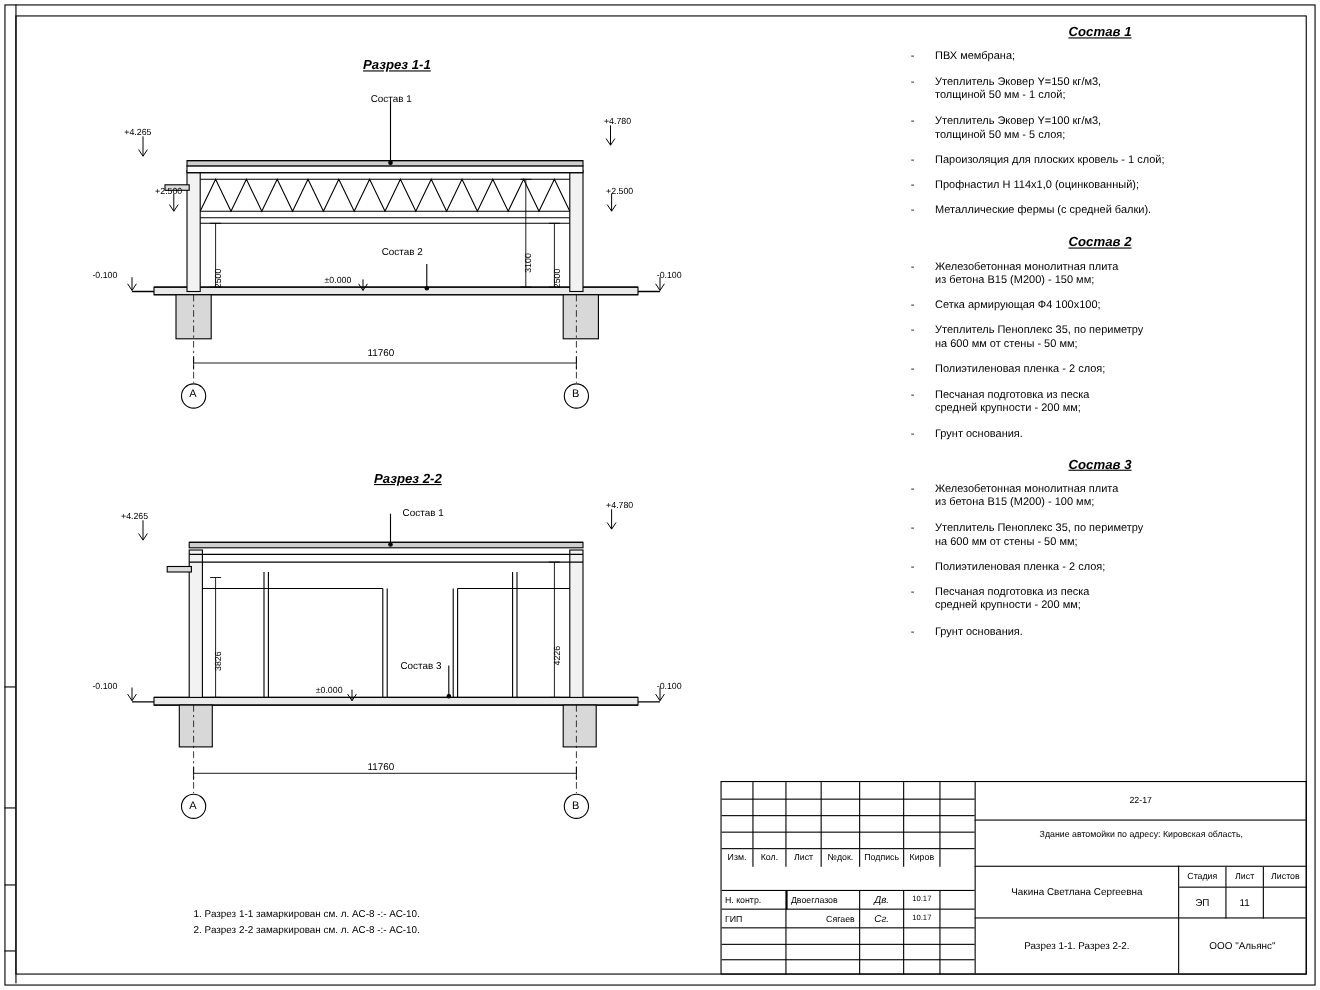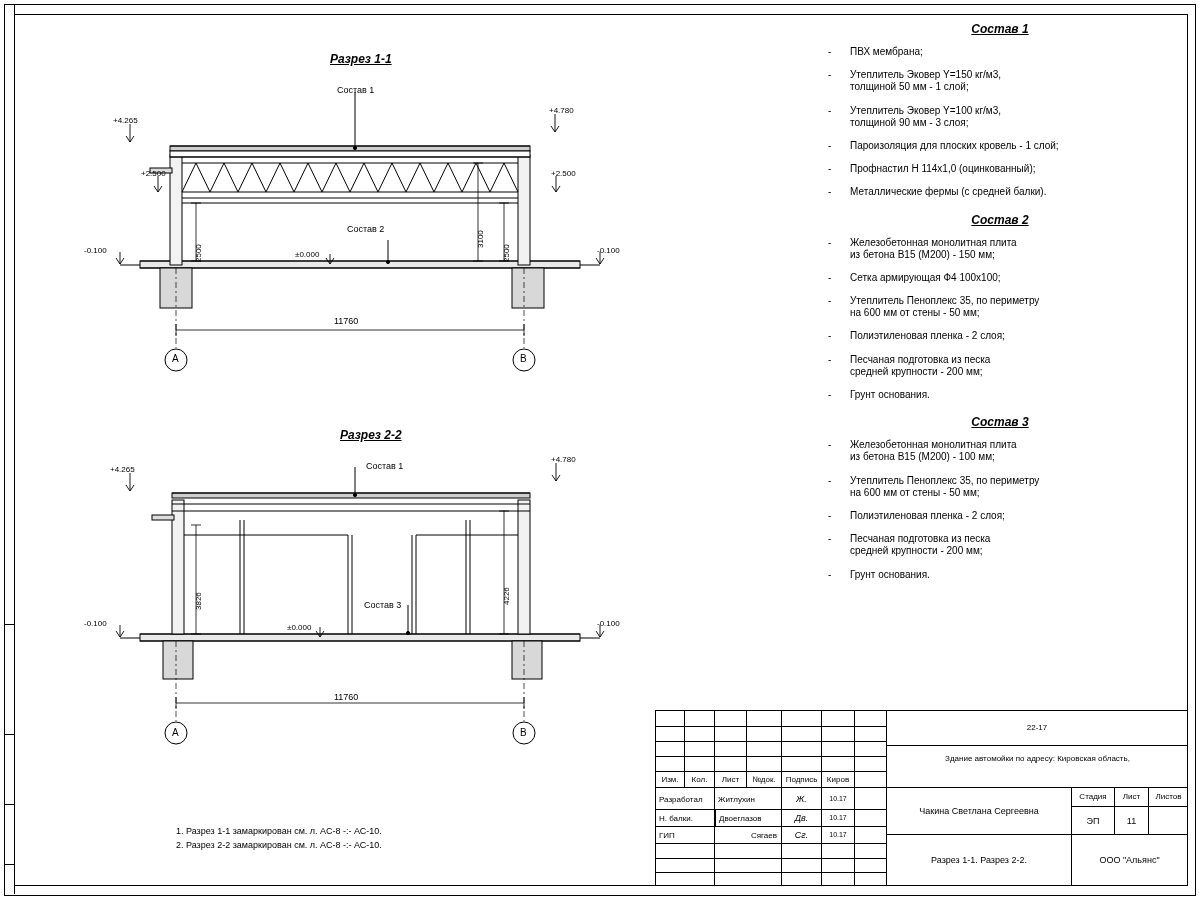--- a/index.html
+++ b/index.html
@@ -244,21 +244,21 @@
           <span class="two">ПВХ мембрана;</span>
         </li>
       <li>
           <span class="dash">-</span>
           <span class="two">Утеплитель Эковер Y=150 кг/м3,</span>
           <span class="two">толщиной 50 мм - 1 слой;</span>
         </li>
       <li>
           <span class="dash">-</span>
           <span class="two">Утеплитель Эковер Y=100 кг/м3,</span>
-          <span class="two">толщиной 90 мм - 3 слоя;</span>
+          <span class="two">толщиной 50 мм - 5 слоя;</span>
         </li>
       <li>
           <span class="dash">-</span>
           <span class="two">Пароизоляция для плоских кровель - 1 слой;</span>
         </li>
       <li>
           <span class="dash">-</span>
           <span class="two">Профнастил Н 114х1,0 (оцинкованный);</span>
         </li>
       <li>
@@ -343,30 +343,23 @@
     <div style="left:0;top:60px;width:230px;height:16px;border-top:1px solid #000;">
       <div class="cellc" style="left:0;top:0;width:28px;height:16px;">Изм.</div>
       <div class="cellc" style="left:28px;top:0;width:30px;height:16px;border-left:1px solid #000;">Кол.</div>
       <div class="cellc" style="left:58px;top:0;width:32px;height:16px;border-left:1px solid #000;">Лист</div>
       <div class="cellc" style="left:90px;top:0;width:35px;height:16px;border-left:1px solid #000;">№док.</div>
       <div class="cellc" style="left:125px;top:0;width:40px;height:16px;border-left:1px solid #000;">Подпись</div>
       <div class="cellc" style="left:165px;top:0;width:33px;height:16px;border-left:1px solid #000;">Киров</div>
       <div class="cellc" style="left:198px;top:0;width:32px;height:16px;border-left:1px solid #000;"></div>
     </div>
 
-    <div style="left:0;top:76px;width:230px;height:22px;border-top:1px solid #000;">
-      <div class="celll" style="left:0;top:0;width:58px;height:22px;font-size:8px;">Разработал</div>
-      <div class="celll" style="left:58px;top:0;width:67px;height:22px;border-left:1px solid #000;font-size:8px;">Житлухин</div>
-      <div class="cellc" style="left:125px;top:0;width:40px;height:22px;border-left:1px solid #000;font-size:9px;font-style:italic;">Ж.</div>
-      <div class="cellc" style="left:165px;top:0;width:33px;height:22px;border-left:1px solid #000;font-size:7px;">10.17</div>
-      <div class="cellc" style="left:198px;top:0;width:32px;height:22px;border-left:1px solid #000;"></div>
-    </div>
 
     <div style="left:0;top:98px;width:230px;height:17px;border-top:1px solid #000;">
-      <div class="celll" style="left:0;top:0;width:58px;height:17px;font-size:8px;">Н. балки.</div>
+      <div class="celll" style="left:0;top:0;width:58px;height:17px;font-size:8px;">Н. контр.</div>
       <div class="celll" style="left:58px;top:0;width:67px;height:17px;border-left:2px solid #000000;font-size:8px;">Двоеглазов</div>
       <div class="cellc" style="left:125px;top:0;width:40px;height:17px;border-left:1px solid #000;font-size:9px;font-style:italic;text-align:center;">Дв.</div>
       <div class="cellc" style="left:165px;top:0;width:33px;height:17px;border-left:1px solid #000;font-size:7px;">10.17</div>
       <div class="cellc" style="left:198px;top:0;width:32px;height:17px;border-left:1px solid #000;"></div>
     </div>
 
     <div style="left:0;top:115px;width:230px;height:17px;border-top:1px solid #000;">
       <div class="celll" style="left:0;top:0;width:58px;height:17px;font-size:8px;">ГИП</div>
       <div class="celll" style="left:58px;top:0;width:67px;height:17px;border-left:1px solid #000;font-size:8px;padding-left:36px;">Сягаев</div>
       <div class="cellc" style="left:125px;top:0;width:40px;height:17px;border-left:1px solid #000;font-size:9px;font-style:italic;">Сг.</div>

